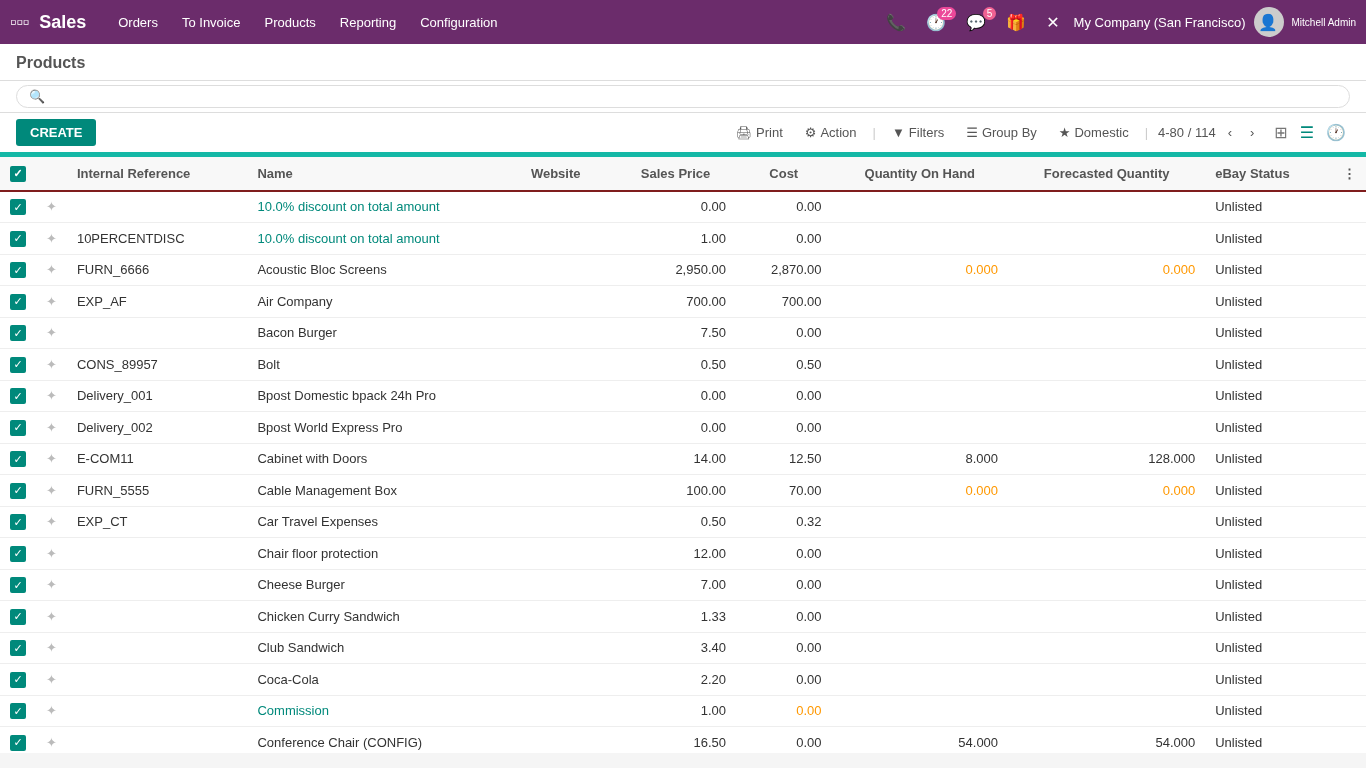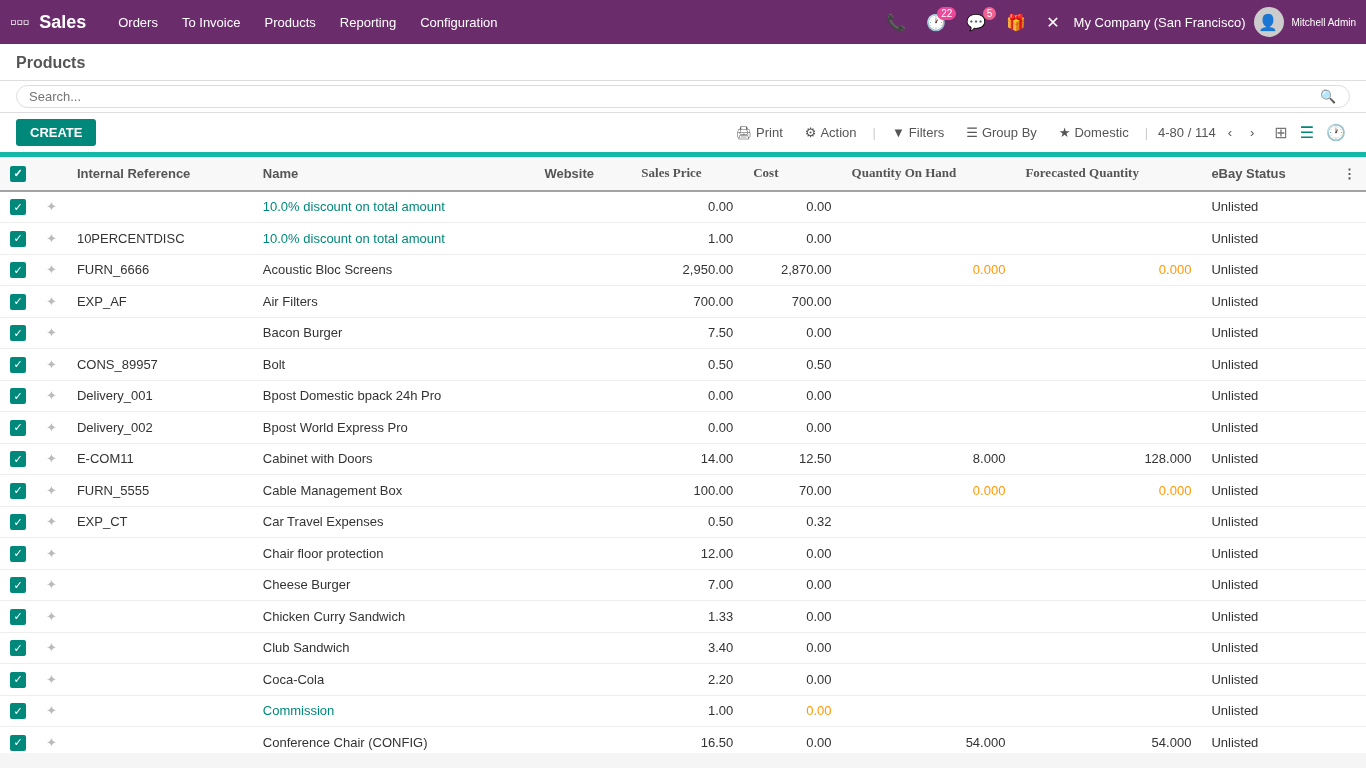--- a/index.html
+++ b/index.html
@@ -108,31 +108,31 @@
       overflow-y: auto;
       height: calc(768px - 44px - 46px - 46px - 36px);
     }
     table {
       width: 100%;
       border-collapse: collapse;
       font-size: 13px;
     }
     thead th {
       background: #f8f8f8;
-      border-bottom: 2px solid #a3a3a3;
+      border-bottom: 2px solid #7f1d1d;
       padding: 8px 10px;
       text-align: left;
       font-weight: 600;
       color: #555;
       white-space: nowrap;
       position: sticky;
       top: 0;
       z-index: 1;
     }
-    thead th.num { text-align: left; font-family: Liberation Serif, serif; }
+    thead th.num { text-align: center; }
     tbody tr { border-bottom: 1px solid #eee; }
     tbody td { padding: 7px 10px; color: #333; }
     tbody td.num { text-align: right; }
     tbody td.link { color: #00897b; cursor: pointer; }
     .check-col { width: 30px; text-align: center; }
     .drag-col { width: 24px; text-align: center; color: #aaa; }
     .check-box-checked {
       width: 16px; height: 16px;
       background: #00897b;
       border: 2px solid #00897b;
@@ -179,21 +179,20 @@
     <span class="user-name">Mitchell Admin</span>
   </div>
 </div>
 
 <div class="page-header">
   <div class="breadcrumb-title">Products</div>
 </div>
 
 <div style="background:white; padding: 4px 16px; border-bottom:1px solid #ddd; display:flex; align-items:center;">
   <div style="flex:1; display:flex; align-items:center; border:1px solid #ddd; border-radius:20px; padding:3px 12px; background:white;">
-    <input type="text" class="search-input" style="border: none; outline: none; flex: 1 1 0%; font-size: 13px;" placeholder="Search...">
     <span style="color:#888;">🔍</span>
   </div>
 </div>
 
 <div class="toolbar">
   <button class="btn-create">CREATE</button>
 
   <div class="toolbar-right">
     <button class="toolbar-btn">
       <span>🖨</span>
@@ -286,21 +285,21 @@
           <td class="num">2,870.00</td>
           <td class="num" style="color: rgb(255, 152, 0);">0.000</td>
           <td class="num" style="color: rgb(255, 152, 0);">0.000</td>
           <td>Unlisted</td>
           <td class="col-options"></td>
         </tr>
         <tr>
           <td class="check-col"><div class="check-box-checked"></div></td>
           <td class="drag-col drag-handle">✦</td>
           <td>EXP_AF</td>
-          <td>Air Filters</td>
+          <td>Air Company</td>
           <td></td>
           <td class="num">700.00</td>
           <td class="num">700.00</td>
           <td class="num"></td>
           <td class="num"></td>
           <td>Unlisted</td>
           <td class="col-options"></td>
         </tr>
         <tr>
           <td class="check-col"><div class="check-box-checked"></div></td>

